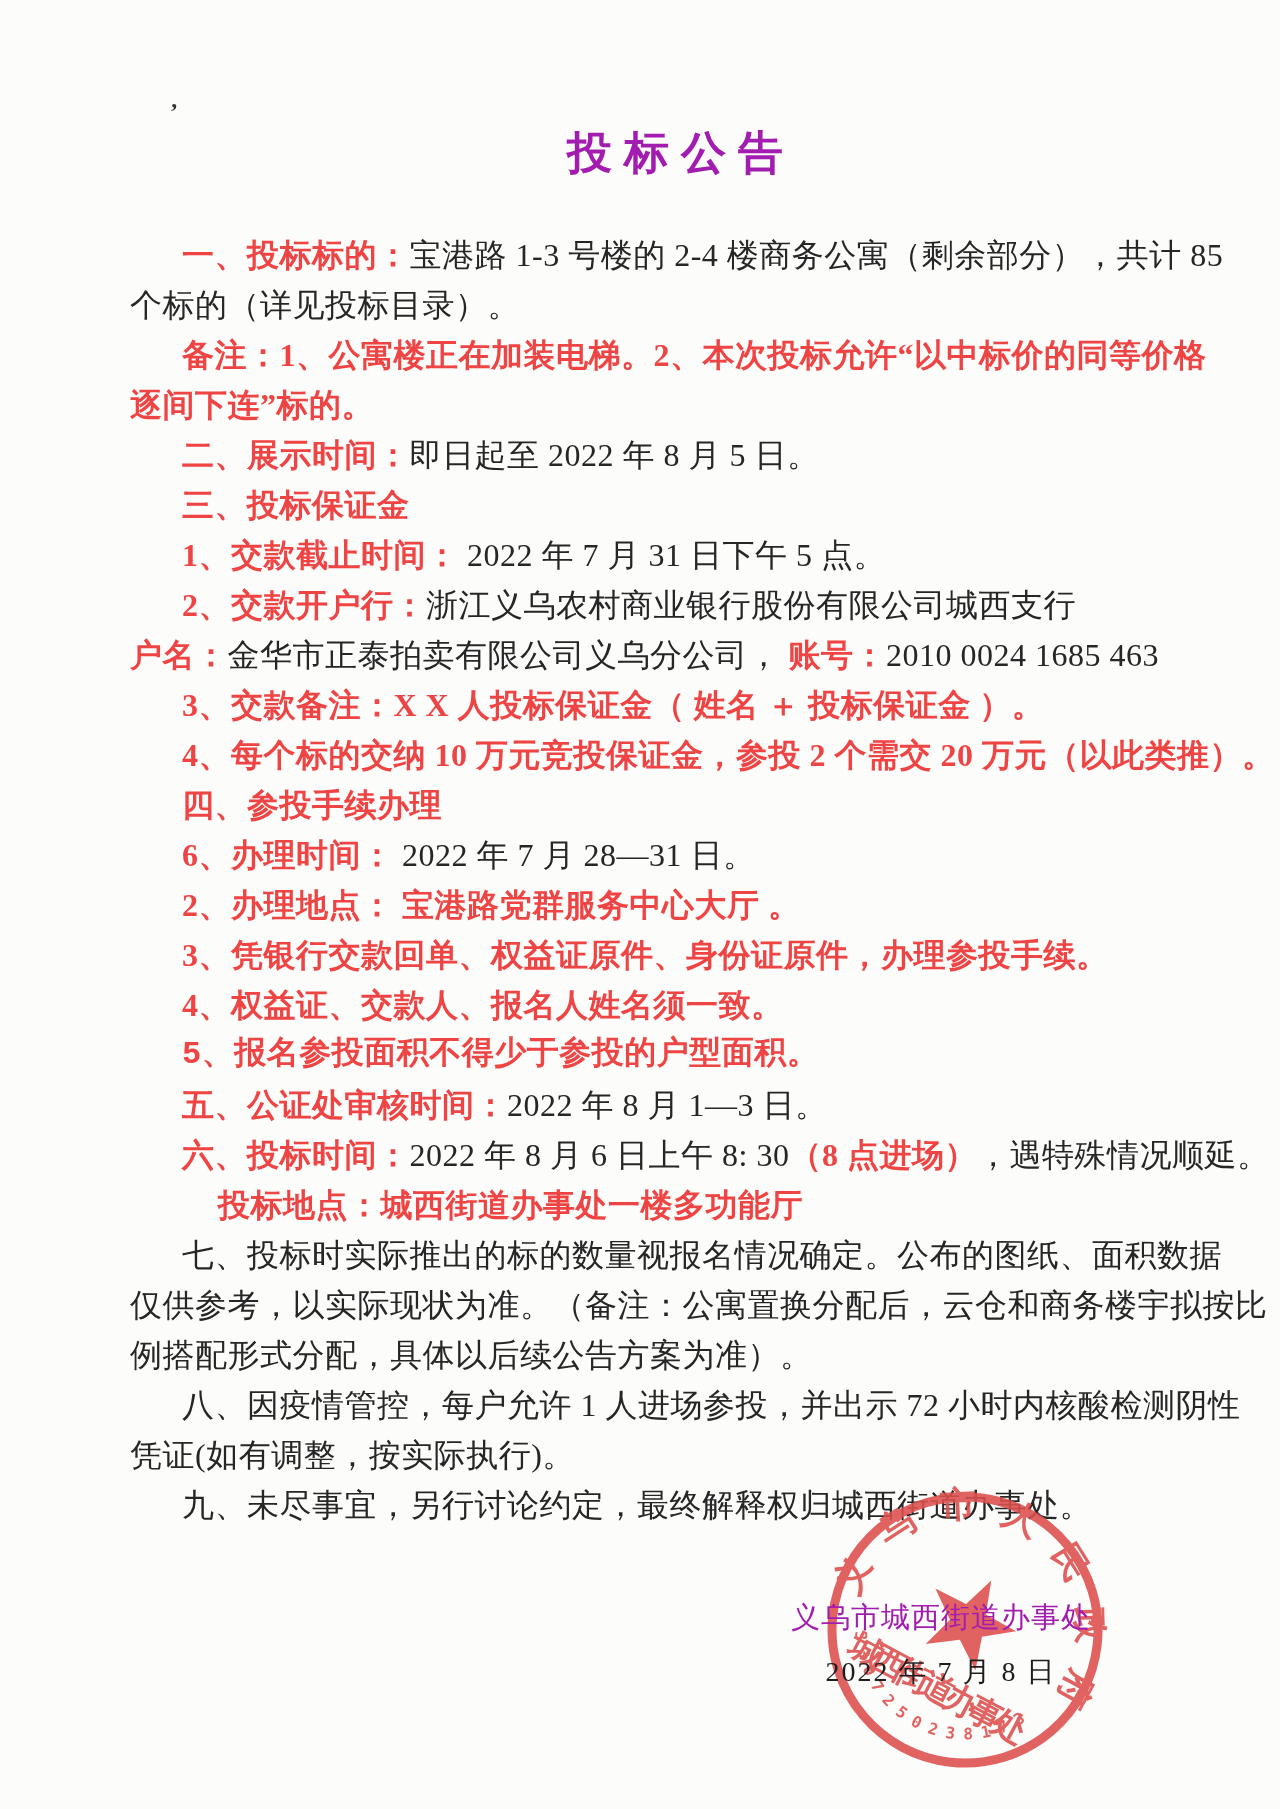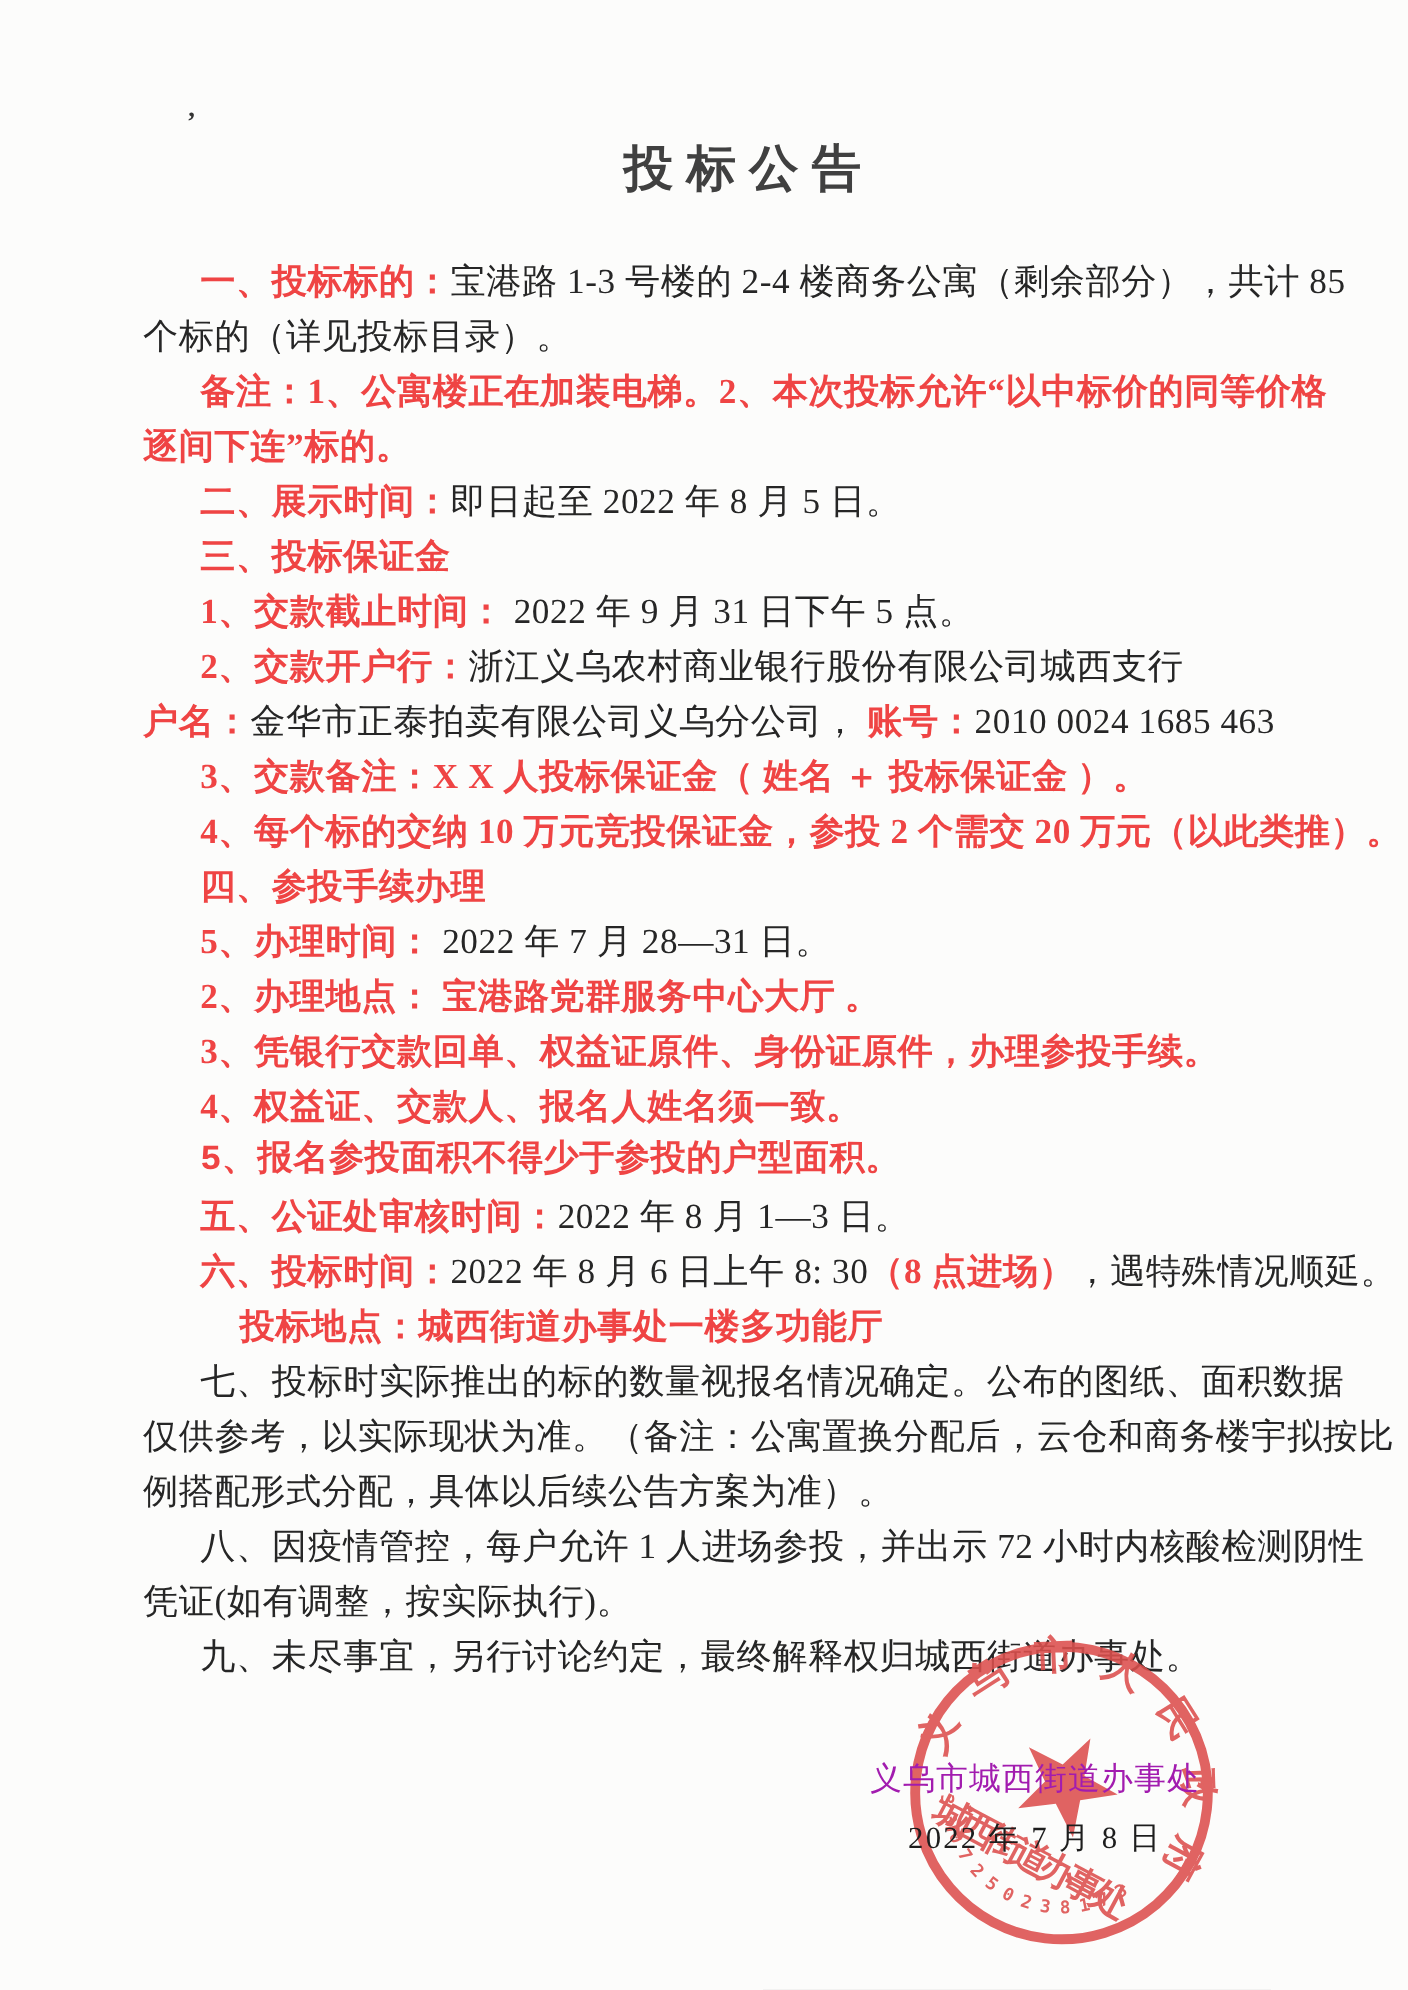--- a/index.html
+++ b/index.html
@@ -16,21 +16,21 @@
     position:absolute;left:170px;top:98px;
     font-size:24px;color:#333;font-weight:700;
   }
   .content{padding:126px 60px 0 130px;}
   .doc-title{
     margin:0 0 50px 0;
     font-size:45px;line-height:54px;
     font-weight:700;
     text-align:center;
     letter-spacing:12px;text-indent:12px;
-    color:#404040;
+    color:#a21caf;
     white-space:nowrap;
   }
   .doc-body .line{
     font-size:32px;line-height:50px;
     white-space:nowrap;
     letter-spacing:0.5px;
   }
   .seg{color:#262626;font-weight:400;}
   .seg.b{color:#ef4444;font-weight:700;}
   .signature{
@@ -63,27 +63,27 @@
 
   <div class="content">
     <h1 class="doc-title">投标公告</h1>
     <div class="doc-body">
         <div class="line" style="padding-left: 52px;"><span class="seg b">一、投标标的：</span><span class="seg">宝港路 1-3 号楼的 2-4 楼商务公寓（剩余部分），共计 85</span></div>
         <div class="line" style="padding-left: 0px;"><span class="seg">个标的（详见投标目录）。</span></div>
         <div class="line" style="padding-left: 52px;"><span class="seg b">备注：1、公寓楼正在加装电梯。2、本次投标允许“以中标价的同等价格</span></div>
         <div class="line" style="padding-left: 0px;"><span class="seg b">逐间下连”标的。</span></div>
         <div class="line" style="padding-left: 52px;"><span class="seg b">二、展示时间：</span><span class="seg">即日起至 2022 年 8 月 5 日。</span></div>
         <div class="line" style="padding-left: 52px;"><span class="seg b">三、投标保证金</span></div>
-        <div class="line" style="padding-left: 52px;"><span class="seg b">1、交款截止时间：</span><span class="seg"> 2022 年 9 月 31 日下午 5 点。</span></div>
+        <div class="line" style="padding-left: 52px;"><span class="seg b">1、交款截止时间：</span><span class="seg"> 2022 年 7 月 31 日下午 5 点。</span></div>
         <div class="line" style="padding-left: 52px;"><span class="seg b">2、交款开户行：</span><span class="seg">浙江义乌农村商业银行股份有限公司城西支行</span></div>
         <div class="line" style="padding-left: 0px;"><span class="seg b">户名：</span><span class="seg">金华市正泰拍卖有限公司义乌分公司，</span><span class="seg b">  账号：</span><span class="seg">2010 0024 1685 463</span></div>
         <div class="line" style="padding-left: 52px;"><span class="seg b">3、交款备注：X X 人投标保证金（ 姓名 ＋ 投标保证金 ）。</span></div>
         <div class="line" style="padding-left: 52px;"><span class="seg b">4、每个标的交纳 10 万元竞投保证金，参投 2 个需交 20 万元（以此类推）。</span></div>
         <div class="line" style="padding-left: 52px;"><span class="seg b">四、参投手续办理</span></div>
-        <div class="line" style="padding-left: 52px;"><span class="seg b">5、办理时间：</span><span class="seg"> 2022 年 7 月 28—31 日。</span></div>
+        <div class="line" style="padding-left: 52px;"><span class="seg b">6、办理时间：</span><span class="seg"> 2022 年 7 月 28—31 日。</span></div>
         <div class="line" style="padding-left: 52px;"><span class="seg b">2、办理地点：</span><span class="seg b"> 宝港路党群服务中心大厅 。</span></div>
         <div class="line" style="padding-left: 52px;"><span class="seg b">3、凭银行交款回单、权益证原件、身份证原件，办理参投手续。</span></div>
         <div class="line" style="padding-left: 52px;"><span class="seg b">4、权益证、交款人、报名人姓名须一致。</span></div>
         <div class="line" style="padding-left: 52px; font-family: Liberation Mono, monospace;"><span class="seg b">5、报名参投面积不得少于参投的户型面积。</span></div>
         <div class="line" style="padding-left: 52px;"><span class="seg b">五、公证处审核时间：</span><span class="seg">2022 年 8 月 1—3 日。</span></div>
         <div class="line" style="padding-left: 52px;"><span class="seg b">六、投标时间：</span><span class="seg">2022 年 8 月 6 日上午 8: 30</span><span class="seg b">（8 点进场）</span><span class="seg">，遇特殊情况顺延。</span></div>
         <div class="line" style="padding-left: 88px;"><span class="seg b">投标地点：城西街道办事处一楼多功能厅</span></div>
         <div class="line" style="padding-left: 52px;"><span class="seg">七、投标时实际推出的标的数量视报名情况确定。公布的图纸、面积数据</span></div>
         <div class="line" style="padding-left: 0px;"><span class="seg">仅供参考，以实际现状为准。（备注：公寓置换分配后，云仓和商务楼宇拟按比</span></div>
         <div class="line" style="padding-left: 0px;"><span class="seg">例搭配形式分配，具体以后续公告方案为准）。</span></div>

